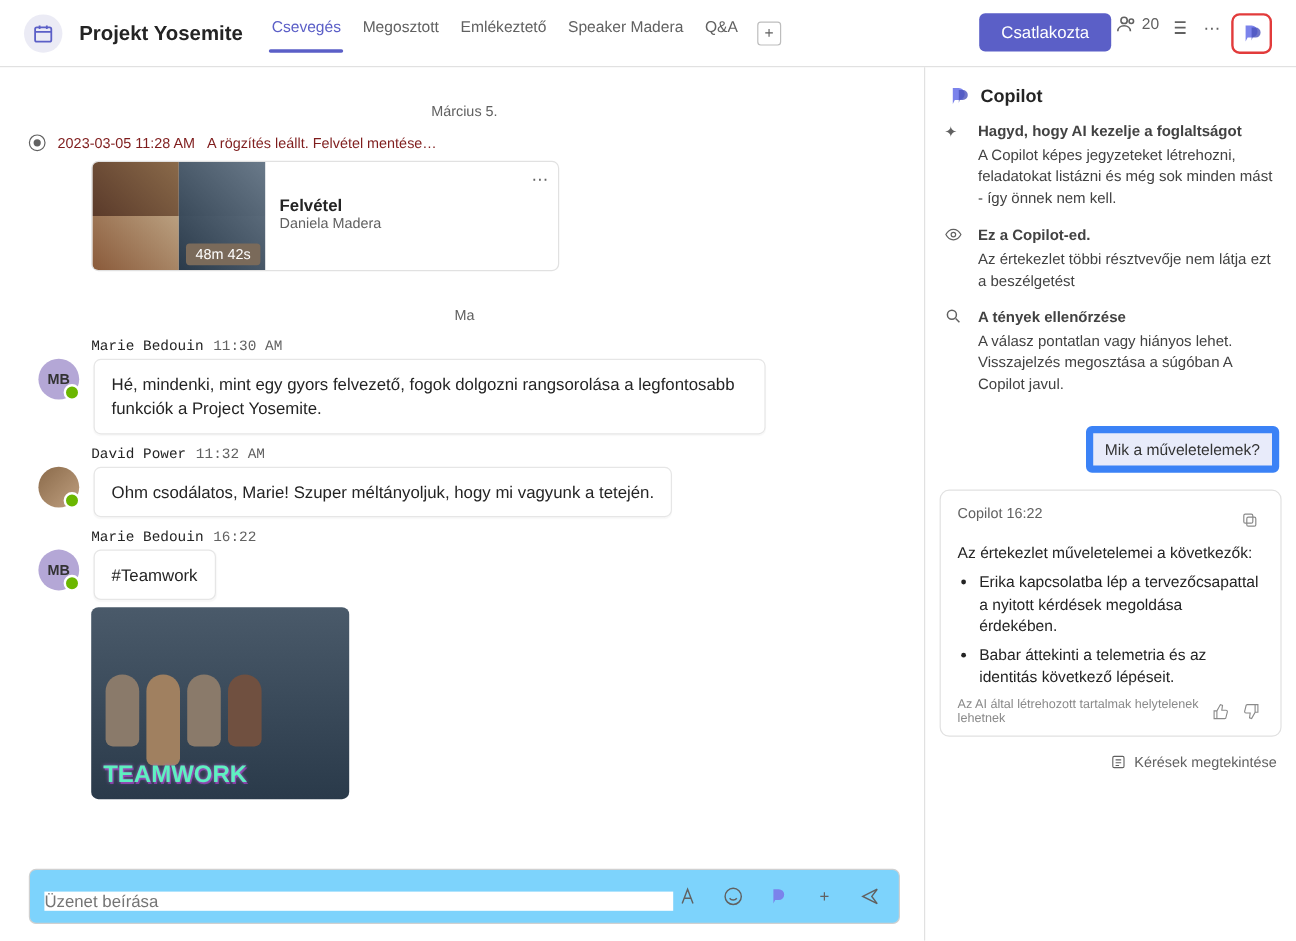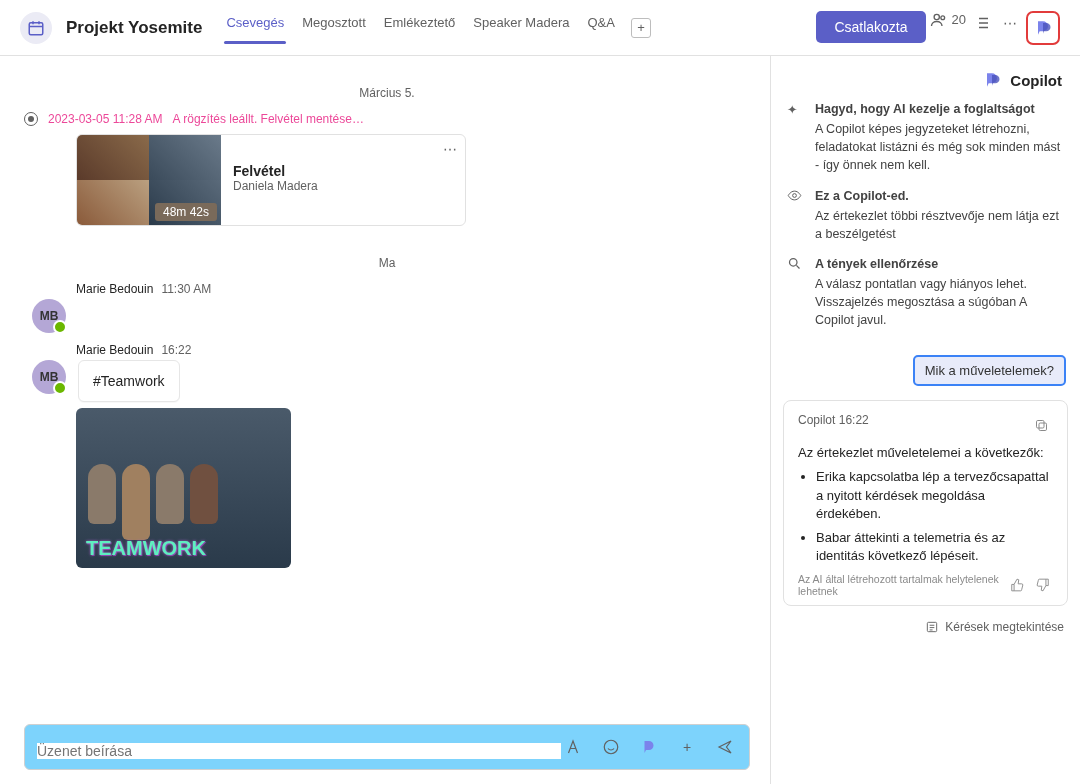--- a/index.html
+++ b/index.html
@@ -13,58 +13,58 @@
   .tab.active::after { content:""; position:absolute; bottom:0; left:0; right:0; height:3px; background:#5b5fc7; border-radius:2px;}
   .tabplus { width:20px; height:20px; border:1px solid #bdbdbd; border-radius:3px; display:flex; align-items:center; justify-content:center; font-size:13px; color:#616161; cursor:pointer;}
   .topright { margin-left:auto; display:flex; align-items:flex-start; gap:4px; }
   .joinbtn { background:#5b5fc7; color:#fff; border:none; border-radius:5px; padding:8px 18px; font-size:14px; cursor:pointer; }
   .ppl { display:flex; align-items:center; gap:4px; color:#616161; font-size:13px;}
   .iconbtn { width:24px; height:24px; display:flex; align-items:center; justify-content:center; color:#616161; cursor:pointer; }
   .copilot-btn { width:34px; height:34px; border:2px solid #e23b3b; border-radius:7px; display:flex; align-items:center; justify-content:center; cursor:pointer; }
   .main { display:flex; height: calc(784px - 56px); }
   .chat { flex:1; padding: 0 20px 0 24px; overflow-y:auto; position:relative; }
   .divider { text-align:center; font-size:12px; color:#616161; margin: 30px 0 12px; }
-  .recline { display:flex; align-items:flex-start; gap:10px; font-size:12px; color:#ec4899; margin-bottom:8px; }
+  .recline { display:flex; align-items:flex-start; gap:10px; font-size:12px; color:#7f1d1d; margin-bottom:8px; }
   .recdot { width:14px; height:14px; border:1.5px solid #616161; border-radius:50%; display:inline-flex; align-items:center; justify-content:center;}
   .recdot::after { content:""; width:6px; height:6px; border-radius:50%; background:#616161; }
   .reccard { display:flex; border:1px solid #e1e1e1; border-radius:6px; overflow:hidden; width:390px; margin-left:52px; margin-bottom:10px; }
   .recthumb { width:144px; height:90px; display:grid; grid-template-columns:1fr 1fr; grid-template-rows:1fr 1fr; position:relative; }
   .recthumb > div { background:#7a6a5a; }
   .recthumb .a{background:linear-gradient(45deg,#5a3a2a,#8a6a4a);} .recthumb .b{background:linear-gradient(45deg,#3a4a5a,#6a7a8a);}
   .recthumb .c{background:linear-gradient(45deg,#8a5a3a,#baa080);} .recthumb .d{background:linear-gradient(45deg,#2a3a4a,#5a6a7a);}
   .recdur { position:absolute; bottom:4px; right:4px; background:rgba(0,0,0,.75); color:#fff; font-size:12px; padding:2px 8px; border-radius:3px; }
   .recmeta { flex:1; padding:10px 12px; position:relative; }
   .recmeta .t { font-size:14px; font-weight:600; margin-top:18px;}
   .recmeta .s { font-size:12px; color:#616161; }
   .recmore { position:absolute; top:6px; right:8px; color:#616161; cursor:pointer; }
   .msg { margin: 8px 0 10px 0; }
-  .mhead { display:flex; align-items:center; gap:8px; font-size:12px; color:#616161; margin-left:52px; margin-bottom:3px;}
+  .mhead { display:flex; align-items:center; gap:8px; font-size:12px; color:#616161; margin-left:52px; margin-bottom:3px;font-family:Liberation Mono, monospace;}
   .mhead .name { color:#242424; }
   .mrow { display:flex; gap:12px; align-items:flex-start; }
   .av { width:34px; height:34px; border-radius:50%; display:flex; align-items:center; justify-content:center; font-size:12px; font-weight:600; color:#fff; position:relative; flex-shrink:0; margin-left:8px;}
   .av::after { content:""; position:absolute; bottom:-1px; right:-1px; width:10px; height:10px; border-radius:50%; background:#6bb700; border:2px solid #fff; }
   .av.mb { background:#b4a7d6; color:#333; }
   .av.dp { background:linear-gradient(135deg,#8a6a4a,#c0a080); }
   .bubble { background:#fff; border:1px solid #e6e6e6; border-radius:6px; padding:10px 14px; max-width:560px; font-size:14px; line-height:1.45; box-shadow:0 1px 1px rgba(0,0,0,.03);}
   .gif { width:215px; height:160px; border-radius:6px; background:linear-gradient(0deg,#2a3a4a,#4a5a6a); position:relative; overflow:hidden; margin-left:52px; margin-top:6px;}
   .gif .people{display:flex;gap:6px;position:absolute;bottom:28px;left:12px;}
   .gif .people span{width:28px;height:60px;border-radius:14px 14px 6px 6px;background:#8a7a6a;}
   .gif .txt { position:absolute; bottom:8px; left:10px; font-weight:800; font-size:20px; color:#5ef0c0; text-shadow:0 0 3px #b060d0, 1px 1px 0 #8040a0;}
   .compose { position:absolute; bottom:14px; left:24px; right:20px; border:1px solid #d0d0d0; border-radius:6px; padding:10px 12px; display:flex; align-items:flex-end; background:#7dd3fc;}
   .compose input { border:none; outline:none; flex:1; font-size:14px; color:#616161; }
   .compose .ic { display:flex; gap:14px; color:#616161; }
-  .side { width:310px; border-left:1px solid #e1e1e1; display:flex; flex-direction:column;align-items:flex-end; }
+  .side { width:310px; border-left:1px solid #e1e1e1; display:flex; flex-direction:column; }
   .shead { display:flex; align-items:center; gap:8px; padding:14px 18px 10px; font-size:15px; font-weight:600; }
   .clogo { width:20px; height:20px; }
   .sinfo { padding:0 16px 6px 16px; font-size:12.5px; color:#424242; line-height:1.45; overflow-y:auto; flex:0 0 auto;}
   .sinfo .row { display:flex; gap:10px; margin-bottom:12px; }
   .sinfo .ico { width:18px; flex-shrink:0; color:#616161; padding-top:1px;}
   .sinfo .h { font-weight:600; margin-bottom:2px;}
   .chips { display:flex; justify-content:flex-end; padding:8px 14px 10px; }
-  .chip { background:#e8ebfa; border:2px solid #3b82f6; border-radius:5px; padding:6px 10px; font-size:13px; color:#333; cursor:pointer; }
+  .chip { background:#e8ebfa; border:6px solid #3b82f6; border-radius:5px; padding:6px 10px; font-size:13px; color:#333; cursor:pointer; }
   .reply { margin:4px 12px; border:1px solid #e1e1e1; border-radius:8px; padding:12px 14px 8px; font-size:13px; position:relative; }
   .reply .rhead { display:flex; justify-content:space-between; color:#616161; font-size:12px; margin-bottom:8px;}
   .reply ul { margin:8px 0 8px 18px; }
   .reply li { margin-bottom:6px; line-height:1.4;}
   .disc { font-size:10.5px; color:#8a8a8a; display:flex; align-items:center; justify-content:flex-end; gap:6px; margin-top:6px;}
   .viewlink { text-align:right; font-size:12px; color:#616161; padding:10px 16px; display:flex; justify-content:flex-end; align-items:center; gap:6px; cursor:pointer;}
   .sinput { margin:4px 12px 14px; border:1px solid #d0d0d0; border-radius:8px; padding:10px 12px 8px; }
   .sinput input { width:100%; border:none; outline:none; font-size:13.5px; }
   .sinput .row2 { display:flex; justify-content:space-between; margin-top:14px; color:#8a8a8a;}
   svg { display:block; }
@@ -139,23 +139,34 @@
 
     <div class="divider">Ma</div>
 
     <div class="msg">
       <div class="mhead">
           <span class="name">Marie Bedouin</span>
           <span>11:30 AM</span>
         </div>
       <div class="mrow">
         <div class="av mb">MB</div>
-      </div>
-    </div>
-
+        <div class="bubble">Hé, mindenki, mint egy gyors felvezető, fogok dolgozni rangsorolása a legfontosabb funkciók a Project Yosemite.</div>
+      </div>
+    </div>
+
+    <div class="msg">
+      <div class="mhead">
+          <span class="name">David Power</span>
+          <span>11:32 AM</span>
+        </div>
+      <div class="mrow">
+        <div class="av dp"></div>
+        <div class="bubble">Ohm csodálatos, Marie! Szuper méltányoljuk, hogy mi vagyunk a tetején.</div>
+      </div>
+    </div>
 
     <div class="msg">
       <div class="mhead">
           <span class="name">Marie Bedouin</span>
           <span>16:22</span>
         </div>
       <div class="mrow">
         <div class="av mb">MB</div>
         <div class="bubble">#Teamwork</div>
       </div>

